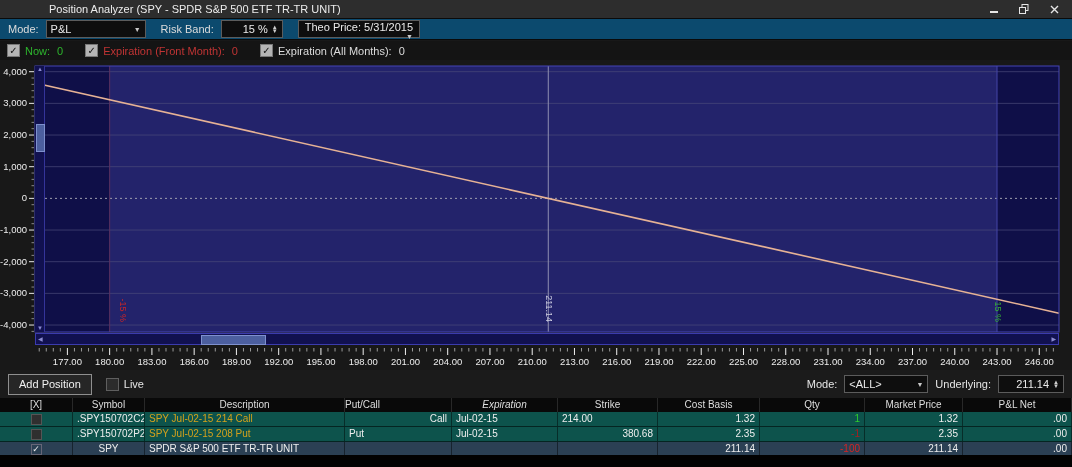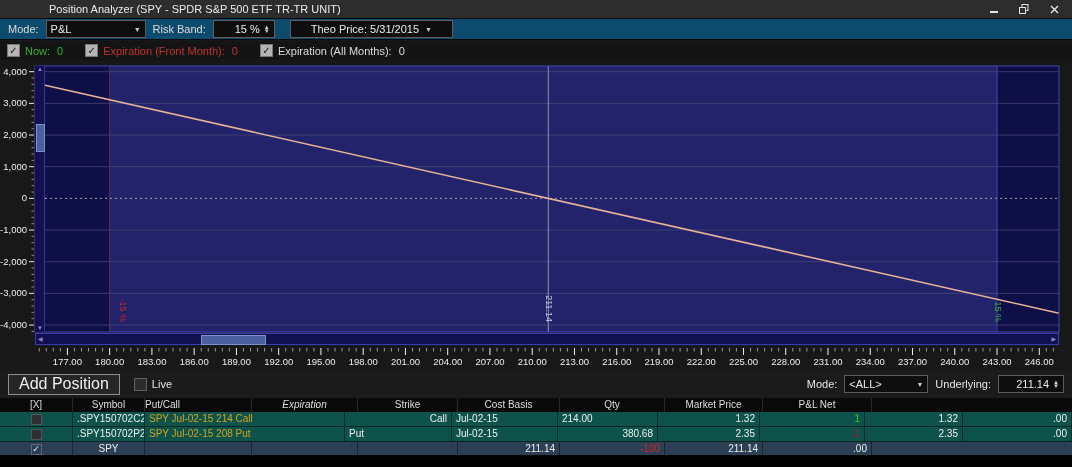--- a/index.html
+++ b/index.html
@@ -16,21 +16,21 @@
   .toolbar{position:absolute;left:0;top:19px;width:1072px;height:21px;background:#0c4a6e;
            border-bottom:1px solid #0a0a0a;display:flex;align-items:center;gap:7px;padding-left:8px;box-sizing:border-box;}
   .tb-label{color:#dcdcdc;}
   .ctrl{height:16px;background:#0e0e0e;border:1px solid #5c5c5c;display:flex;align-items:center;
         padding:0 4px;color:#eaeaea;}
   .dd-arrow{font-size:7px;color:#c8c8c8;margin-left:auto;padding-left:6px;}
   .spin{display:flex;flex-direction:column;justify-content:center;line-height:4px;
         font-size:6px;color:#cfcfcf;margin-left:4px;}
   .mode-select{width:90px;}
   .risk-spin{width:52px;justify-content:flex-end;}
-  .theo-box{padding:0 20px;}
+  .theo-box{padding:0 6px;flex-direction:column;}
   
   .legendbar{position:absolute;left:0;top:41px;width:1072px;height:19px;background:#141414;
              display:flex;align-items:center;gap:8px;padding-left:7px;box-sizing:border-box;}
   .chk{width:11px;height:11px;background:#b4b4b4;border:1px solid #787878;display:flex;
        align-items:center;justify-content:center;font-size:10px;color:#111;line-height:10px;}
   .legend-item{display:flex;align-items:center;gap:5px;margin-right:14px;}
   .legend-val{margin-left:2px;}
   
   .chart-region{position:absolute;left:0;top:60px;width:1072px;height:310px;background:#181818;}
   .vscroll{position:absolute;left:35px;top:6px;width:10px;height:266px;background:#111150;
@@ -38,21 +38,21 @@
   .vscroll .arrow{position:absolute;left:0;width:10px;font-size:6px;color:#8a8ad0;text-align:center;}
   .vscroll .thumb{position:absolute;left:1px;width:7px;background:#4c5f9f;border:1px solid #7e90ce;}
   .hscroll{position:absolute;left:35px;top:273px;width:1024px;height:12px;background:#111150;
            border:1px solid #3b3bae;box-sizing:border-box;}
   .hscroll .arrow{position:absolute;top:0;height:10px;font-size:6px;color:#8a8ad0;line-height:10px;}
   .hscroll .thumb{position:absolute;top:1px;height:8px;background:#4c5f9f;border:1px solid #7e90ce;}
   
   .footerbar{position:absolute;left:0;top:370px;width:1072px;height:28px;background:#1b1b1b;
              display:flex;align-items:center;padding:0 8px;box-sizing:border-box;gap:8px;}
   .btn{height:19px;background:#262626;border:1px solid #8f8f8f;color:#f0f0f0;display:flex;
-       align-items:center;padding:0 10px;font-size:16px;}
+       align-items:center;padding:0 10px;font-size:11px;}
   .chk-empty{width:11px;height:11px;background:#2c2c2c;border:1px solid #5f5f5f;}
   .footer-right{margin-left:auto;display:flex;align-items:center;gap:7px;}
   .month-select{width:74px;}
   .under-spin{width:56px;justify-content:flex-end;}
   
   .postable{position:absolute;left:0;top:398px;width:1072px;}
   .tbl-head{display:flex;height:14px;background:#090909;}
   .th{box-sizing:border-box;border-right:1px solid #282828;font-size:10px;color:#dedede;
       line-height:14px;overflow:hidden;white-space:nowrap;}
   .tr{display:flex;height:14px;border-bottom:1px solid rgba(0,0,0,0.55);}
@@ -91,21 +91,21 @@
       </div>
     </div>
   </div>
 
   <div class="toolbar">
     <span class="tb-label">Mode:</span>
     <div class="ctrl mode-select">
       <span>P&amp;L</span>
       <span class="dd-arrow">▼</span>
     </div>
-    <span class="tb-label" style="margin-left:0;">Risk Band:</span>
+    <span class="tb-label" style="margin-left:8px;">Risk Band:</span>
     <div class="ctrl risk-spin">
       <span>15 %</span>
       <span class="spin">
           <span>▲</span>
           <span>▼</span>
         </span>
     </div>
     <div class="ctrl theo-box" style="margin-left:8px;">
       <span>Theo Price: 5/31/2015</span>
       <span class="dd-arrow">▼</span>
@@ -404,20 +404,21 @@
             <span>▼</span>
           </span>
       </div>
     </div>
   </div>
 
   <div class="postable">
     <div class="tbl-head" id="tbl-head">
         <div class="th" style="width: 73px; text-align: center;">[X]</div>
         <div class="th" style="width: 72px; text-align: center;">Symbol</div>
+        <div class="th" style="width: 200px; text-align: center;">Description</div>
         <div class="th" style="width: 107px; text-align: left;">Put/Call</div>
         <div class="th" style="width: 106px; text-align: center; font-style: italic;">Expiration</div>
         <div class="th" style="width: 100px; text-align: center;">Strike</div>
         <div class="th" style="width: 102px; text-align: center;">Cost Basis</div>
         <div class="th" style="width: 105px; text-align: center;">Qty</div>
         <div class="th" style="width: 98px; text-align: center;">Market Price</div>
         <div class="th" style="width: 109px; text-align: center;">P&amp;L Net</div>
       </div>
     <div id="tbl-body">
         <div class="tr teal">
@@ -446,20 +447,21 @@
           <div class="td" style="width: 102px; text-align: right;">2.35</div>
           <div class="td" style="width: 105px; text-align: right; color: rgb(163, 32, 32);">-1</div>
           <div class="td" style="width: 98px; text-align: right;">2.35</div>
           <div class="td" style="width: 109px; text-align: right;">.00</div>
         </div>
         <div class="tr blue">
           <div class="td" style="width: 73px; text-align: center;">
             <div class="rowchk on">✓</div>
           </div>
           <div class="td" style="width: 72px; text-align: center;">SPY</div>
+          <div class="td" style="width: 200px; text-align: left;">SPDR S&amp;P 500 ETF TR-TR UNIT</div>
           <div class="td" style="width: 107px; text-align: left;"></div>
           <div class="td" style="width: 106px; text-align: left;"></div>
           <div class="td" style="width: 100px; text-align: right;"></div>
           <div class="td" style="width: 102px; text-align: right;">211.14</div>
           <div class="td" style="width: 105px; text-align: right; color: rgb(212, 36, 36);">-100</div>
           <div class="td" style="width: 98px; text-align: right;">211.14</div>
           <div class="td" style="width: 109px; text-align: right;">.00</div>
         </div>
       </div>
   </div>

